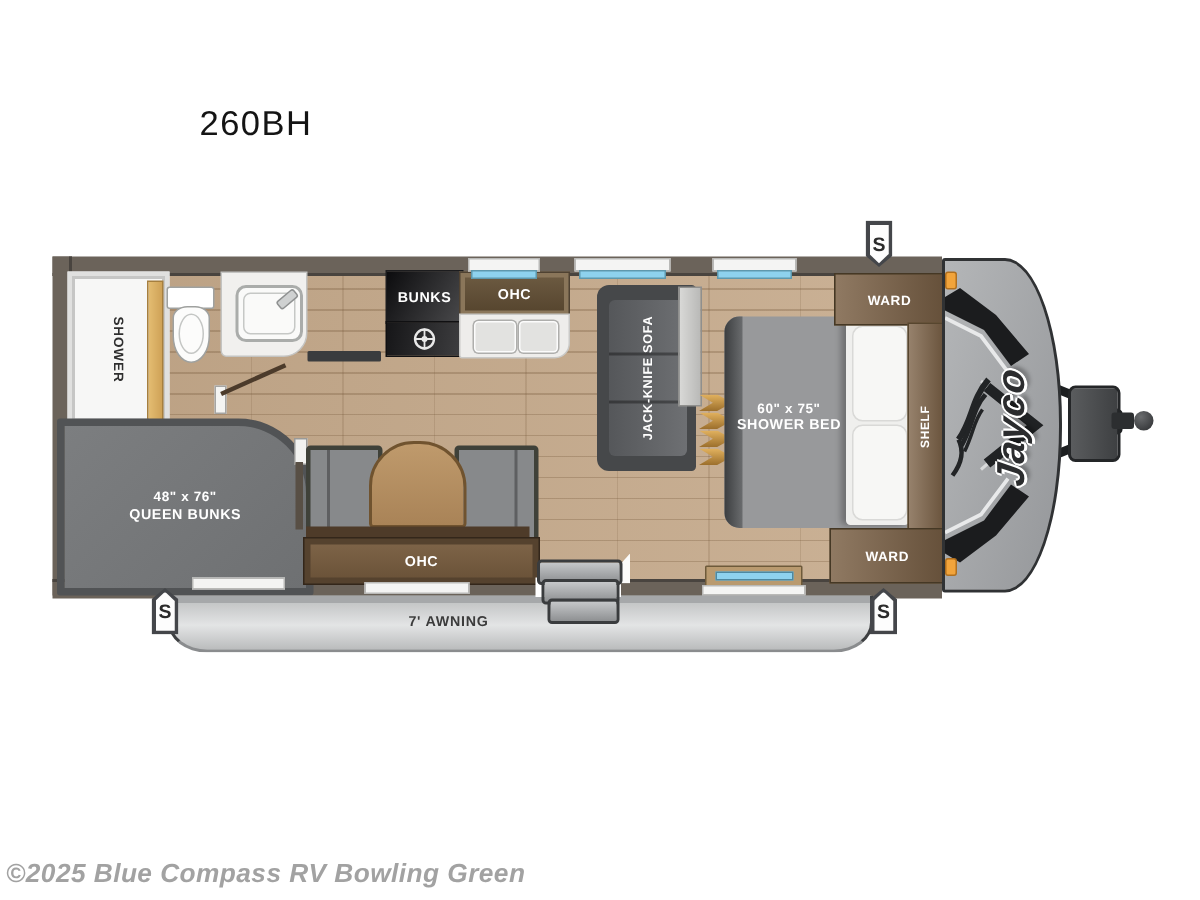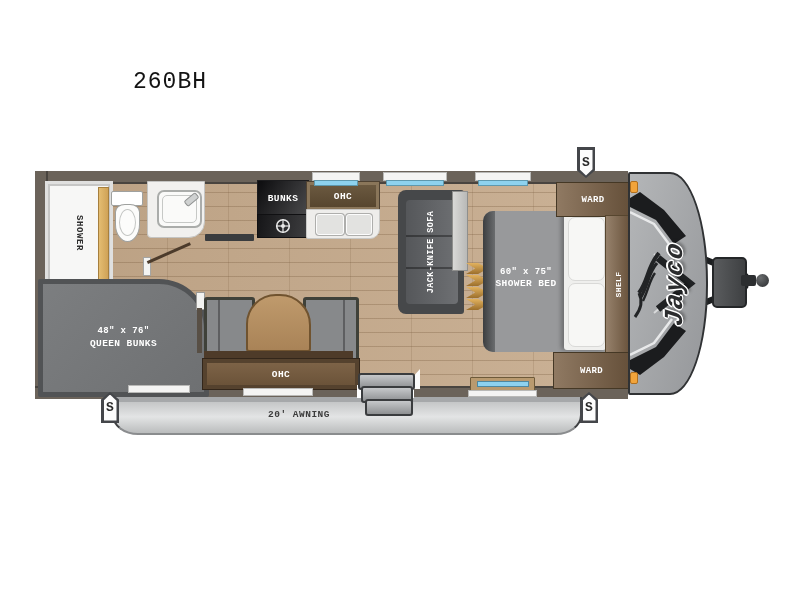--- a/index.html
+++ b/index.html
@@ -1,17 +1,17 @@
 <!DOCTYPE html>
 <html style="--color-floor: #c5a98a; --color-wall: #6b635a; --color-wood: #7c6247; --color-gray-furniture: #87898b; --color-awning: #d4d6d7; --color-window: #8ed2ee; --color-accent-orange: #f2a43b;"><head>
 <meta charset="utf-8">
 <style>
   html,body{margin:0;padding:0;background:#fff;}
   #canvas{position:relative;width:800px;height:600px;background:#fff;overflow:hidden;
-          font-family:Liberation Mono, monospace;}
+          font-family:Liberation Sans, sans-serif;}
   .abs{position:absolute;}
   .lbl{color:#fff;font-weight:bold;letter-spacing:.4px;text-align:center;}
   .vt{display:flex;align-items:center;justify-content:center;}
   .vt>span{white-space:nowrap;display:block;}
   .ccw>span{transform:rotate(-90deg);}
   .cw>span{transform:rotate(90deg);}
   .floor{background-color:var(--color-floor,#c5a98a);
          background-image:
            repeating-linear-gradient(0deg, rgba(115,86,56,.30) 0 1px, transparent 1px 14px),
            repeating-linear-gradient(90deg, rgba(115,86,56,.18) 0 1px, transparent 1px 61px),
@@ -151,21 +151,21 @@
 
   <div class="abs winframe" style="left:128px;top:385px;width:60px;height:6px;"></div>
   <div class="abs winframe" style="left:243px;top:388px;width:68px;height:6px;"></div>
   <div class="abs" style="left:470px;top:377px;width:63px;height:12px;background:#b99a6f;border:1px solid #6e5a3a;border-radius:1px;">
     <div class="winglass" style="position:absolute;left:6px;top:3px;width:50px;height:4px;border:1px solid #4e88a0;"></div>
   </div>
   <div class="abs winframe" style="left:468px;top:390px;width:67px;height:5px;"></div>
 
   <div class="abs" style="left:112px;top:397px;width:466px;height:36px;background-color:var(--color-awning,#d4d6d7);background-image:linear-gradient(180deg,rgba(0,0,0,.12),rgba(255,255,255,.35) 55%,rgba(0,0,0,.12));border-left:2px solid #3d3f41;border-right:2px solid #3d3f41;border-bottom:2px solid #8a8c8e;border-radius:0 0 26px 26px/0 0 20px 20px;">
     <div style="position:absolute;left:0;right:0;top:0;height:5px;background:#a6a8aa;"></div>
-    <div style="position:absolute;left:125px;top:12px;width:120px;text-align:center;font-size:9.5px;font-weight:bold;color:#3c3c3c;letter-spacing:.5px;">20' AWNING</div>
+    <div style="position:absolute;left:125px;top:12px;width:120px;text-align:center;font-size:9.5px;font-weight:bold;color:#3c3c3c;letter-spacing:.5px;">7' AWNING</div>
   </div>
 
   <div class="abs" style="left:357px;top:385px;width:57px;height:13px;background:#fff;"></div>
   <div class="abs" style="left:402px;top:369px;width:18px;height:20px;background:#fbfbfa;clip-path:polygon(0 100%,100% 0,100% 100%);"></div>
   <div class="abs step" style="left:358px;top:373px;width:53px;height:13px;"></div>
   <div class="abs step" style="left:361px;top:386px;width:48px;height:13px;"></div>
   <div class="abs step" style="left:365px;top:399px;width:44px;height:13px;"></div>
 
   <div class="abs" style="left:699px;top:254px;width:53px;height:6px;background:#1d1f21;border-radius:3px;transform:rotate(22deg);transform-origin:left center;"></div>
   <div class="abs" style="left:699px;top:302px;width:53px;height:6px;background:#1d1f21;border-radius:3px;transform:rotate(-22deg);transform-origin:left center;"></div>
@@ -198,14 +198,15 @@
   <div class="abs shield down" style="left:577px;top:147px;width:18px;height:31px;">
     <div class="in">S</div>
   </div>
   <div class="abs shield" style="left:101px;top:392px;width:18px;height:31px;">
     <div class="in">S</div>
   </div>
   <div class="abs shield" style="left:580px;top:392px;width:18px;height:31px;">
     <div class="in">S</div>
   </div>
 
+  <div class="abs" style="left:4px;top:572px;font-size:17.5px;font-weight:bold;font-style:italic;color:#a2a2a2;letter-spacing:.3px;">©2025 Blue Compass RV Bowling Green</div>
 
 </div>
 
 </body></html>

